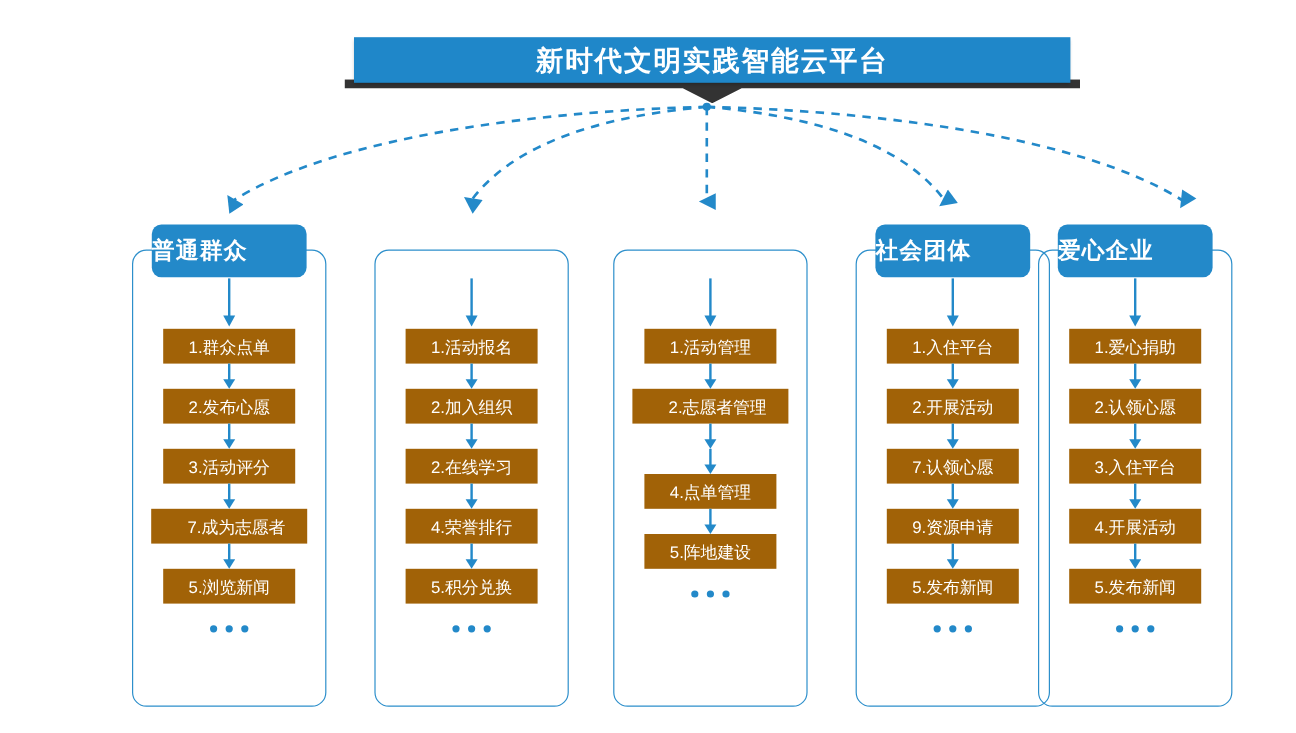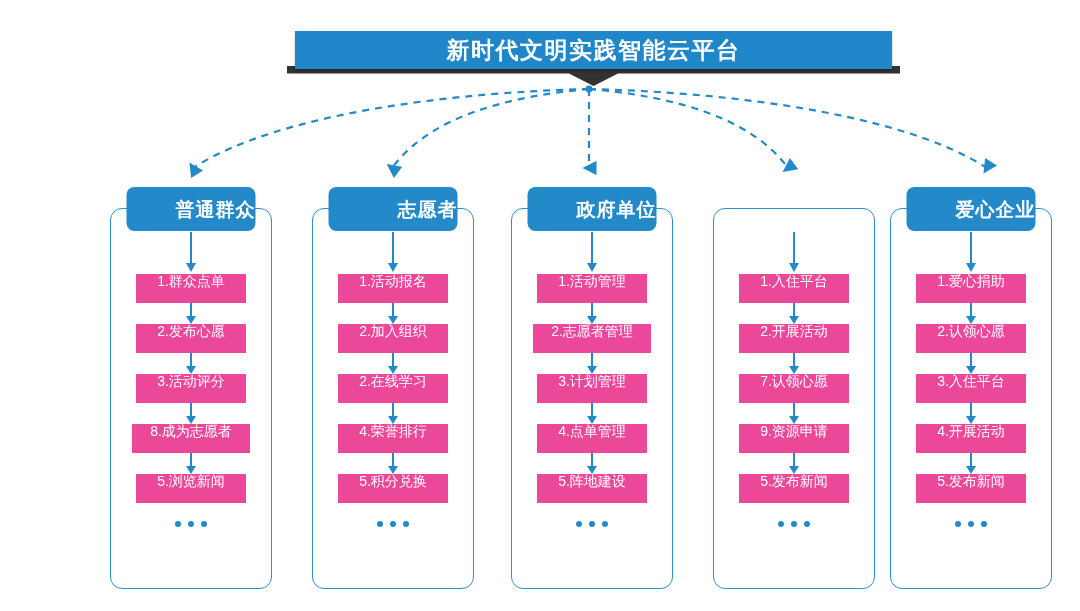--- a/index.html
+++ b/index.html
@@ -83,34 +83,34 @@
     height: 381px;
     box-sizing: border-box;
     border: 1.6px solid #2d8fcb;
     border-radius: 12px;
     background: transparent;
   }
   .col0 { left: 70px; }
   .col1 { left: 272px; }
   .col2 { left: 471px; }
   .col3 { left: 673px; }
-  .col4 { left: 850px; }
+  .col4 { left: 825px; }
 
   .col-header {
     position: absolute;
     top: -22px;
     left: 50%;
     transform: translateX(-50%);
     width: 129px;
     height: 44px;
     background: #2389c9;
     border-radius: 8px;
     display: flex;
     align-items: center;
-    justify-content: flex-end;
+    justify-content: flex-start;
     z-index: 6;
   }
   .col-header-text {
     color: #ffffff;
     font-size: 19px;
     font-weight: bold;
     letter-spacing: 1px;
     line-height: 1;
     white-space: nowrap;
   }
@@ -120,27 +120,28 @@
     left: 0;
     top: 65px;
     width: 100%;
     display: flex;
     flex-direction: column;
     align-items: center;
   }
   .item-box {
     width: 110px;
     height: 29px;
-    background: #ec4899;
+    background: #a16207;
     display: flex;
-    align-items: flex-start;
+    align-items: center;
     justify-content: center;
   }
   .item-box.wide {
     width: 118px;
+    padding-left: 12px;
   }
   .item-text {
     color: #ffffff;
     font-size: 14px;
     line-height: 1;
     white-space: nowrap;
   }
 
   .arrow-down {
     width: 12px;
@@ -257,38 +258,35 @@
         <div class="arrow-down"></div>
         <div class="item-box">
           <span class="item-text">2.发布心愿</span>
         </div>
         <div class="arrow-down"></div>
         <div class="item-box">
           <span class="item-text">3.活动评分</span>
         </div>
         <div class="arrow-down"></div>
         <div class="item-box wide">
-          <span class="item-text">8.成为志愿者</span>
+          <span class="item-text">7.成为志愿者</span>
         </div>
         <div class="arrow-down"></div>
         <div class="item-box">
           <span class="item-text">5.浏览新闻</span>
         </div>
         <div class="ellipsis">
           <span></span>
             <span></span>
             <span></span>
         </div>
       </div>
     </div>
 
     <div class="column col1">
-      <div class="col-header">
-        <span class="col-header-text">志愿者</span>
-      </div>
       <div class="header-arrow"></div>
       <div class="items">
         <div class="item-box">
           <span class="item-text">1.活动报名</span>
         </div>
         <div class="arrow-down"></div>
         <div class="item-box">
           <span class="item-text">2.加入组织</span>
         </div>
         <div class="arrow-down"></div>
@@ -305,53 +303,50 @@
         </div>
         <div class="ellipsis">
           <span></span>
             <span></span>
             <span></span>
         </div>
       </div>
     </div>
 
     <div class="column col2">
-      <div class="col-header">
-        <span class="col-header-text">政府单位</span>
-      </div>
       <div class="header-arrow"></div>
       <div class="items">
         <div class="item-box">
           <span class="item-text">1.活动管理</span>
         </div>
         <div class="arrow-down"></div>
         <div class="item-box wide">
           <span class="item-text">2.志愿者管理</span>
         </div>
         <div class="arrow-down"></div>
-        <div class="item-box">
-          <span class="item-text">3.计划管理</span>
-        </div>
         <div class="arrow-down"></div>
         <div class="item-box">
           <span class="item-text">4.点单管理</span>
         </div>
         <div class="arrow-down"></div>
         <div class="item-box">
           <span class="item-text">5.阵地建设</span>
         </div>
         <div class="ellipsis">
           <span></span>
             <span></span>
             <span></span>
         </div>
       </div>
     </div>
 
     <div class="column col3">
+      <div class="col-header">
+        <span class="col-header-text">社会团体</span>
+      </div>
       <div class="header-arrow"></div>
       <div class="items">
         <div class="item-box">
           <span class="item-text">1.入住平台</span>
         </div>
         <div class="arrow-down"></div>
         <div class="item-box">
           <span class="item-text">2.开展活动</span>
         </div>
         <div class="arrow-down"></div>

